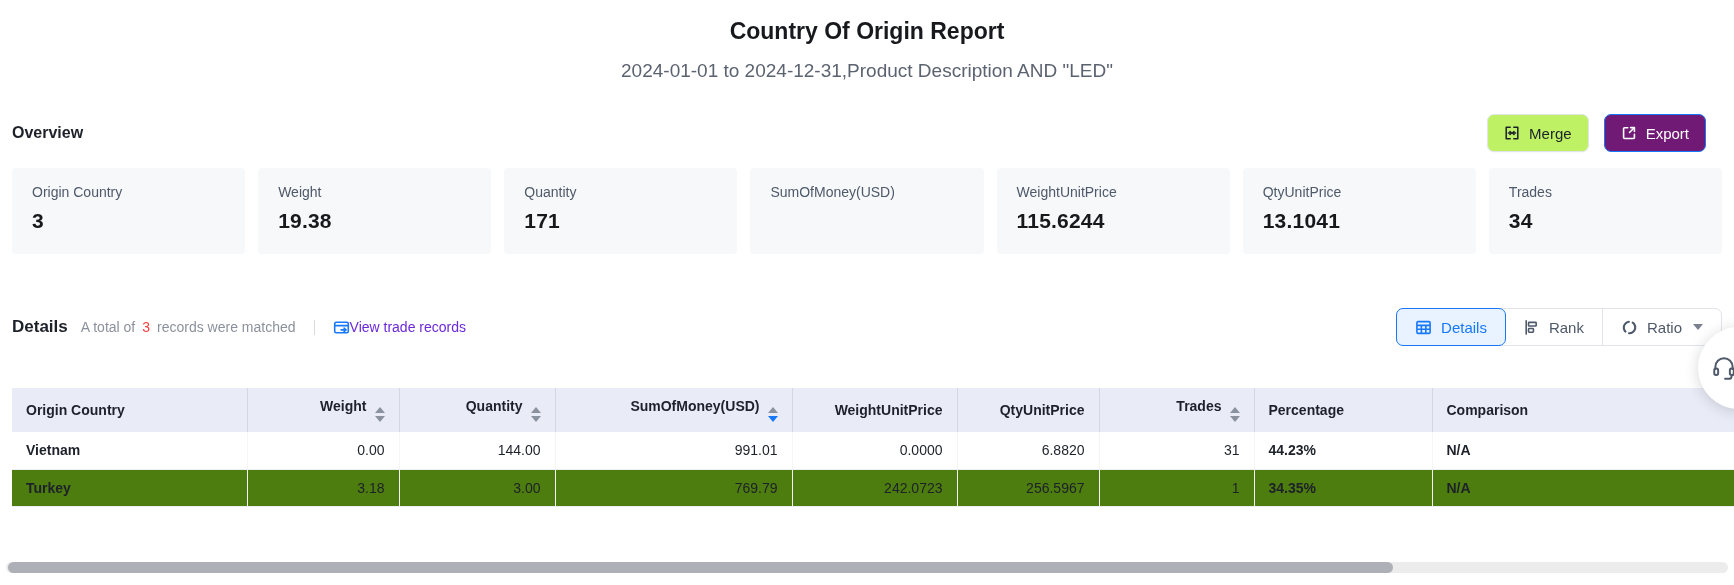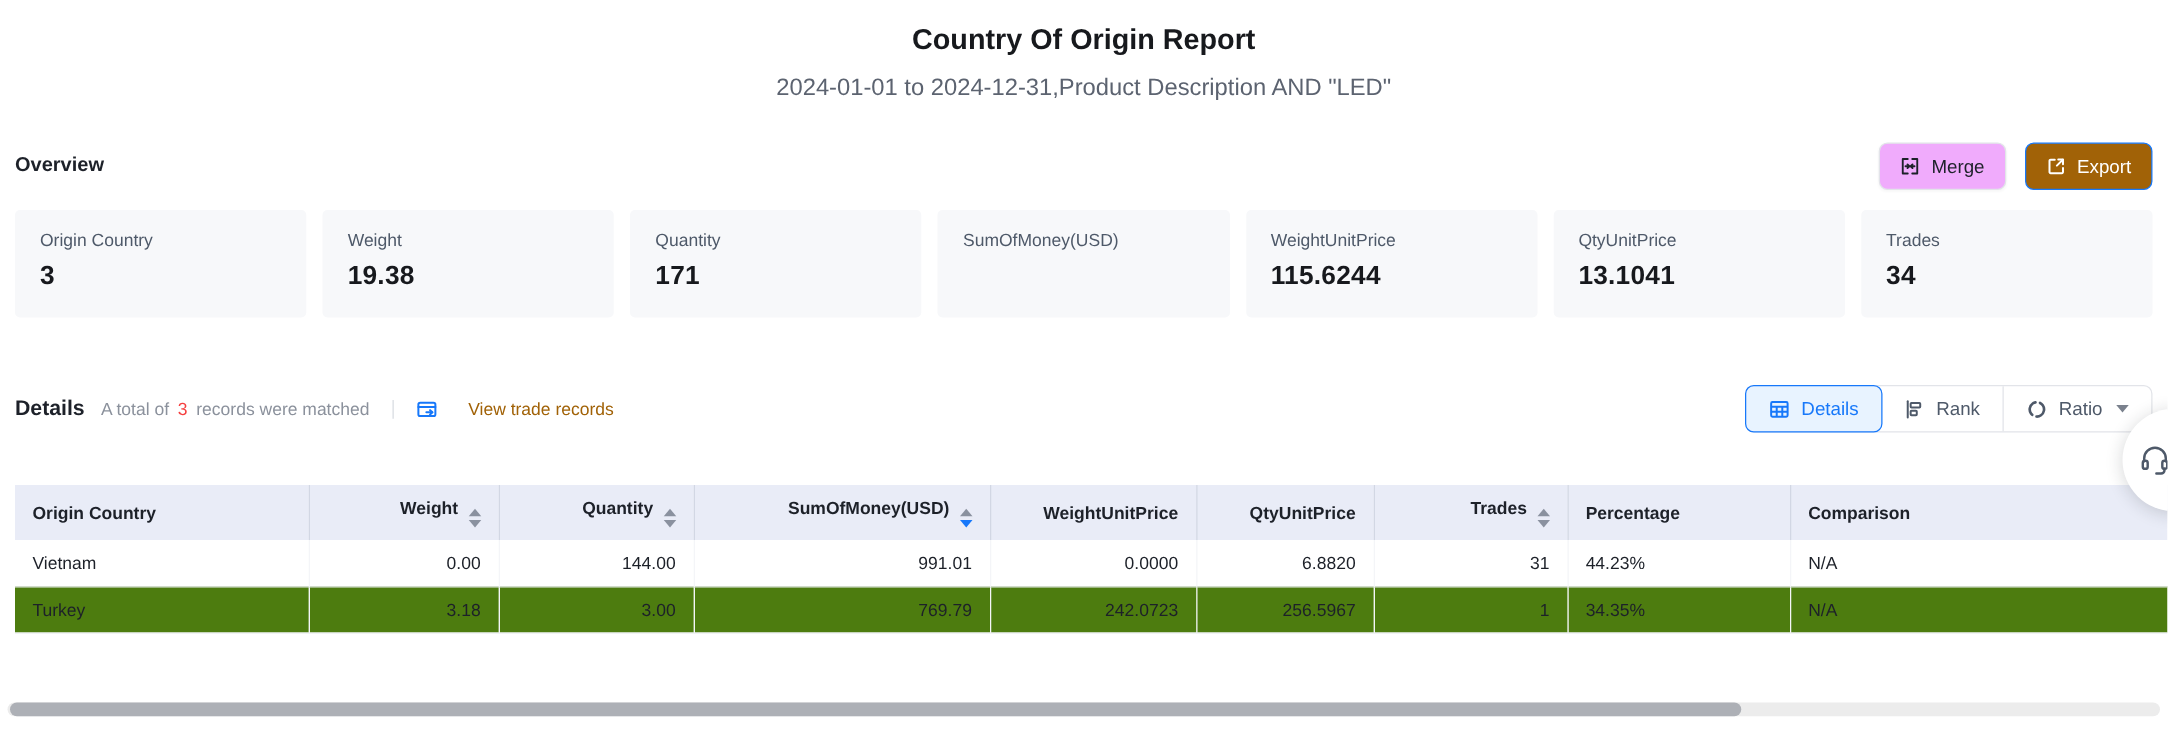--- a/index.html
+++ b/index.html
@@ -7,59 +7,59 @@
   body {
     width:1734px; height:585px; position:relative; overflow:hidden;
     background:#ffffff; color:#1d2129;
     font-family:"Liberation Sans", sans-serif;
   }
   
   .page-title { margin:18px 0 0 0; text-align:center; font-size:23px; font-weight:600; color:#17191d; }
   .page-subtitle { margin-top:15px; text-align:center; font-size:19px; font-weight:400; color:#5c6370; }
 
   
-  .toolbar { display:flex; justify-content:space-between; align-items:center; margin:32px 12px 0 12px; }
+  .toolbar { display:flex; justify-content:space-between; align-items:center; margin:32px 28px 0 12px; }
   .section-heading { font-size:16px; font-weight:700; color:#1d2129; }
   .toolbar-buttons { display:flex; align-items:center; gap:15px; }
   .btn { display:inline-flex; align-items:center; gap:9px; height:38px; padding:0 16px;
          border-radius:7px; font-size:15px; cursor:pointer; }
-  .btn-merge { background:#f0abfc; border:1px solid #e2e4e9; color:#1d2129; box-shadow:0 1px 2px rgba(0,0,0,.03);justify-content:space-between; }
-  .btn-export { background:#a16207; border:1px solid #1778fa; color:#fff; font-weight:500; }
+  .btn-merge { background:#bef264; border:1px solid #e2e4e9; color:#1d2129; box-shadow:0 1px 2px rgba(0,0,0,.03);justify-content:space-between; }
+  .btn-export { background:#701a75; border:1px solid #1778fa; color:#fff; font-weight:500; }
 
   
   .cards { display:flex; gap:13px; margin:16px 12px 0 12px; }
   .card { flex:1; background:#f7f8fa; border-radius:4px; height:86px; padding:16px 20px; }
   .card-label { font-size:14px; color:#4e5969; }
   .card-value { margin-top:9px; font-size:21px; font-weight:700; color:#17191d; letter-spacing:.2px; }
 
   
   .details-bar { display:flex; justify-content:space-between; align-items:center; margin:54px 12px 0 12px; height:38px; }
   .details-left { display:flex; align-items:center; }
   .details-heading { font-size:17px; font-weight:700; margin-right:13px; }
   .muted { color:#8b919c; font-size:14px; }
   .count-red { color:#f53f3f; font-size:14px; margin:0 7px; }
   .vdiv { width:1px; height:15px; background:#d8dbe1; margin:0 18px; }
-  .link-blue { color:#a16207; font-size:14px; display:inline-flex; align-items:center; gap:25px; cursor:pointer; }
+  .link-blue { color:#6d28d9; font-size:14px; display:inline-flex; align-items:center; gap:0; cursor:pointer; }
 
   .seg { display:flex; align-items:stretch; height:38px; border:1px solid #e2e4e9; border-radius:7px; background:#fff; }
   .seg-item { display:flex; align-items:center; gap:9px; padding:0 18px; font-size:15px; color:#4e5969; cursor:pointer; white-space:nowrap; }
   .seg-item.active { background:#e8f3ff; border:1px solid #1778fa; border-radius:7px; color:#1778fa; margin:-1px; font-weight:500; }
   .seg-sep { width:1px; background:#e2e4e9; }
   .caret-dd { width:0; height:0; border-left:5px solid transparent; border-right:5px solid transparent; border-top:6px solid #7a818d; margin-left:2px; }
 
   
   .report-table { margin:42px 0 0 12px; width:1722px; border-collapse:collapse; table-layout:fixed; }
   .report-table th { background:#e9ecf7; height:44px; font-size:14px; font-weight:700; color:#1d2129;
                      padding:0 14px; border-right:1px solid #d2d7e4; }
   .report-table th:last-child { border-right:none; }
   .report-table td { height:37px; font-size:14px; color:#1d2129; padding:0 14px;
                      border-bottom:1px solid #edeff3; border-right:1px solid #f4f5f8; background:#fff; }
   .report-table td:last-child { border-right:none; }
   .report-table tbody tr.zebra td { background:#4d7c0f; }
-  .al { text-align:left; } .ar { text-align:right; }
+  .al { text-align:left;font-weight:bold; } .ar { text-align:right; }
   .sorter { display:inline-flex; flex-direction:column; gap:3px; margin-left:8px; vertical-align:-2px; }
   .c-up { width:0; height:0; border-left:5px solid transparent; border-right:5px solid transparent; border-bottom:6px solid #8a919f; }
   .c-dn { width:0; height:0; border-left:5px solid transparent; border-right:5px solid transparent; border-top:6px solid #8a919f; }
   .c-dn.active { border-top-color:#1778fa; }
 
   
   .hscroll { position:absolute; left:6px; right:6px; top:562px; height:11px; background:#ececec; border-radius:6px; }
   .hscroll-thumb { position:absolute; left:2px; top:0; height:11px; width:1385px; background:#adb0b6; border-radius:6px; cursor:pointer; }
 
   

